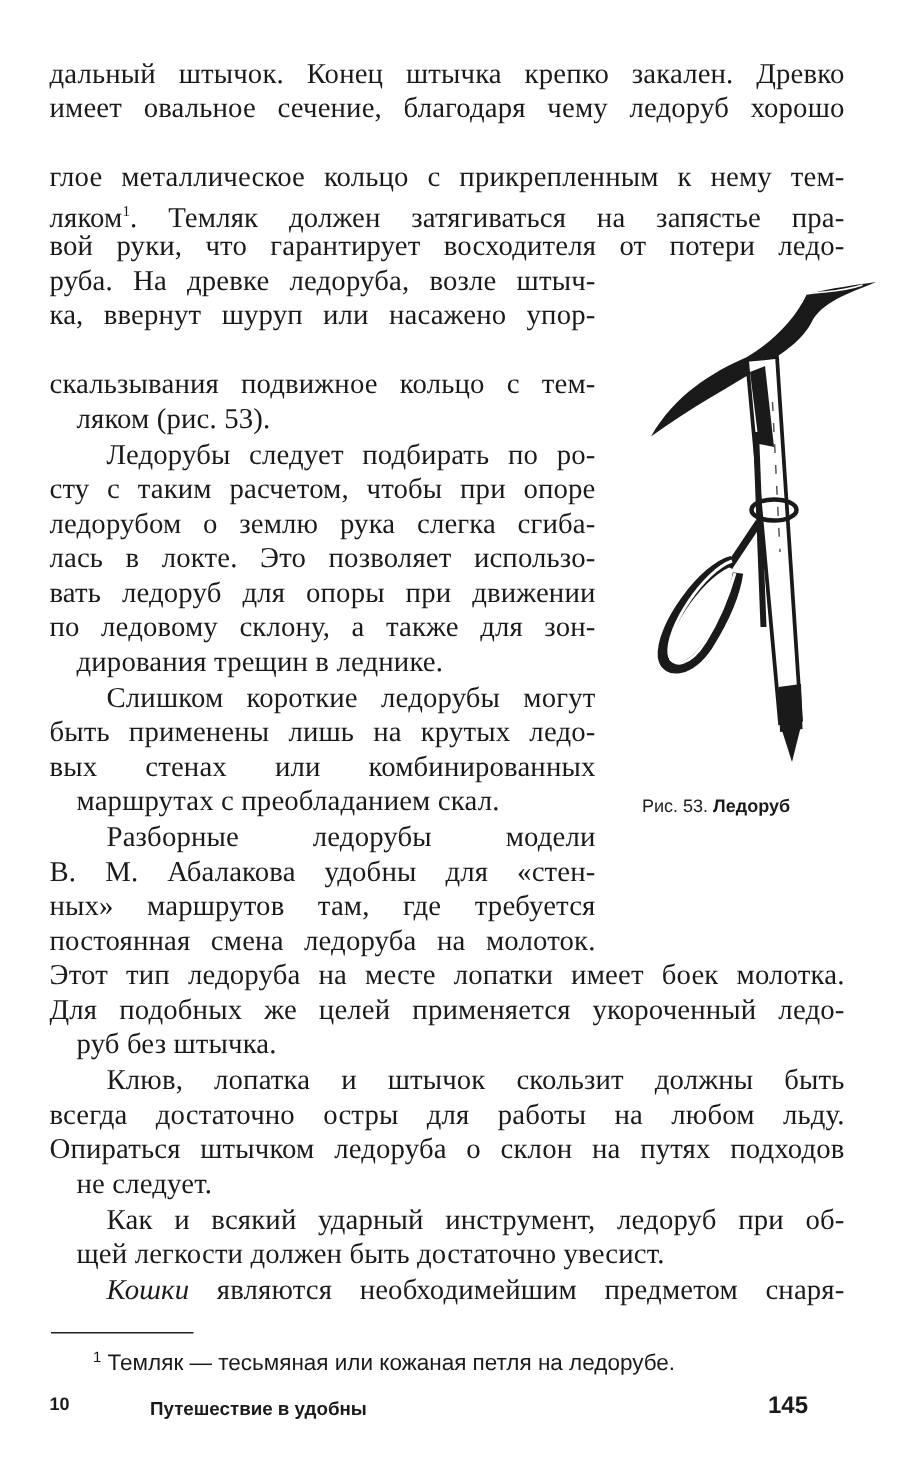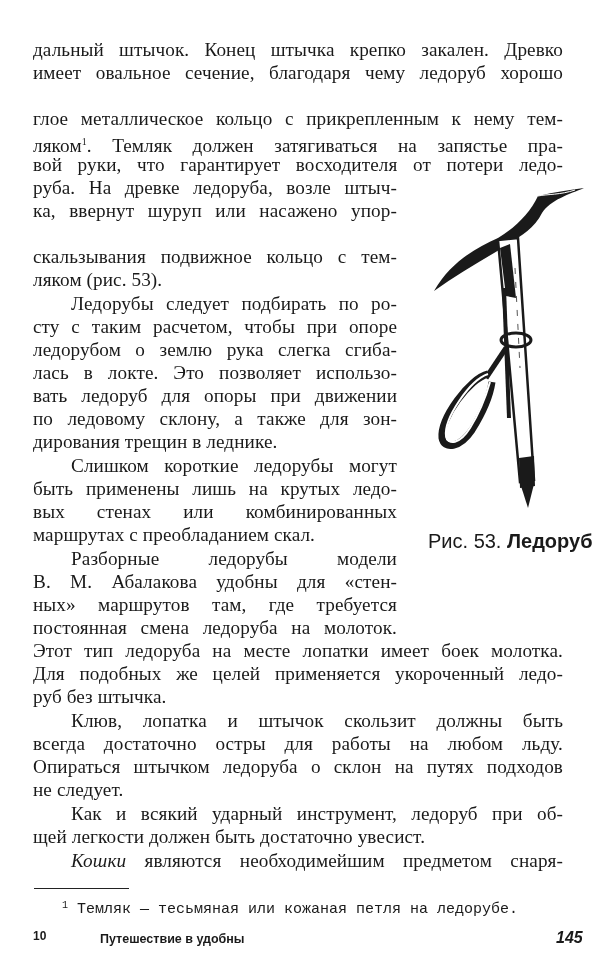--- a/index.html
+++ b/index.html
@@ -3,37 +3,37 @@
 <meta charset="utf-8">
 <style>
   html, body { margin: 0; padding: 0; background: #ffffff; }
   body { width: 600px; height: 974px; position: relative; overflow: hidden;
          font-family: "Liberation Serif", "DejaVu Serif", serif; color: #1a1a1a; }
   .page { position: absolute; left: 0; top: 0; width: 600px; height: 974px; }
   .line { position: absolute; left: 33px; font-size: 19.2px; line-height: 23px; white-space: nowrap;
           letter-spacing: 0.1px; }
   .full { width: 530px; text-align: justify; text-align-last: justify; }
   .narrow { width: 364px; text-align: justify; text-align-last: justify; }
-  .last { text-align-last: left; }
+  .last { text-align-last: left; margin-left: 18px; }
   .indent { padding-left: 38px; box-sizing: border-box; }
   .ital { font-style: italic; }
   .figure { position: absolute; left: 420px; top: 168px; width: 175px; height: 360px; }
-  .caption { position: absolute; left: 428px; top: 530px; font-size: 20px; white-space: nowrap;
+  .caption { position: absolute; left: 428px; top: 530px; font-size: 12px; white-space: nowrap;
              font-family: "Liberation Sans", "DejaVu Sans", sans-serif; }
   .caption b { font-weight: bold; }
   .fn-rule { position: absolute; left: 34px; top: 888px; width: 95px; border-top: 1.5px solid #222; }
   .footnote { position: absolute; left: 62px; top: 900px; font-size: 15px; white-space: nowrap;
-              font-family: Liberation Mono, monospace; }
+              font-family: Liberation Sans, sans-serif; }
   .footnote sup { font-size: 10px; vertical-align: 5px; }
   .folio-left { position: absolute; left: 33px; top: 929px; font-size: 12px; font-weight: bold;
                 font-family: "Liberation Sans", "DejaVu Sans", sans-serif; }
   .folio-title { position: absolute; left: 100px; top: 932px; font-size: 12.5px; font-weight: bold;
                  font-family: "Liberation Sans", "DejaVu Sans", sans-serif; }
-  .folio-right { position: absolute; left: 556px; top: 929px; font-size: 16px; font-weight: bold;
-                 font-family: "Liberation Sans", "DejaVu Sans", sans-serif; font-style: italic; }
+  .folio-right { position: absolute; left: 512px; top: 929px; font-size: 16px; font-weight: bold;
+                 font-family: "Liberation Sans", "DejaVu Sans", sans-serif; }
   sup.fnref { font-size: 10px; vertical-align: 7px; }
 </style>
 </head>
 <body>
 
 <div class="page">
 
   <div class="line full" style="top:38px">дальный штычок. Конец штычка крепко закален. Древко</div>
   <div class="line full" style="top:61px">имеет овальное сечение, благодаря чему ледоруб хорошо</div>
   <div class="line full" style="top:107px">глое металлическое кольцо с прикрепленным к нему тем-</div>

